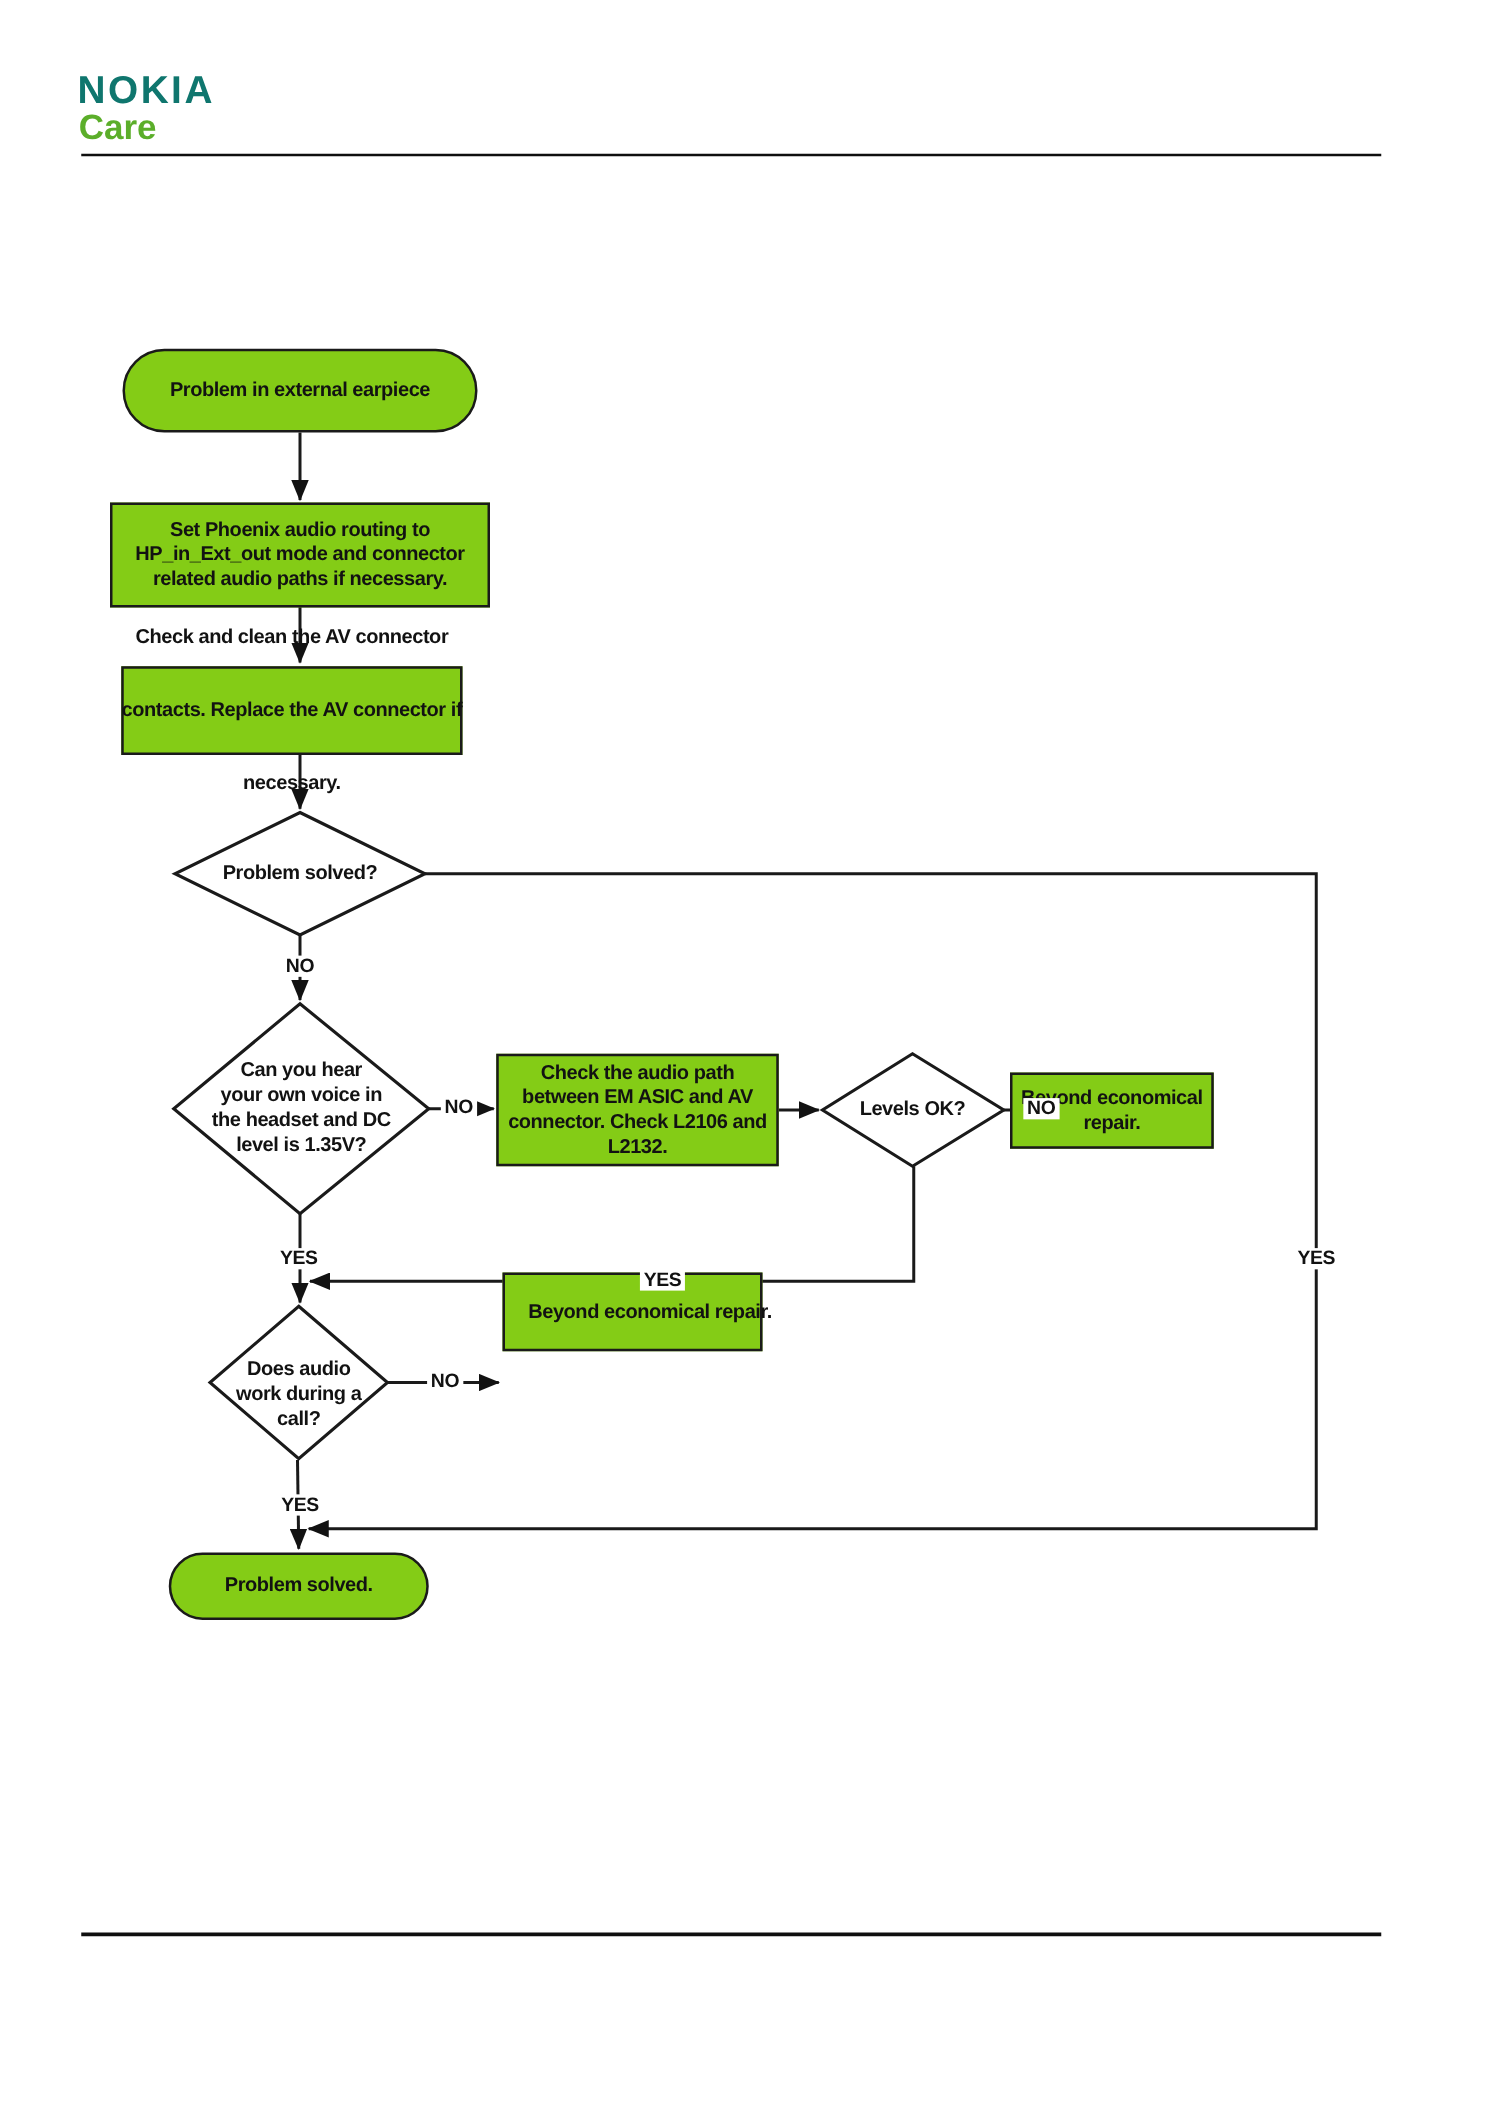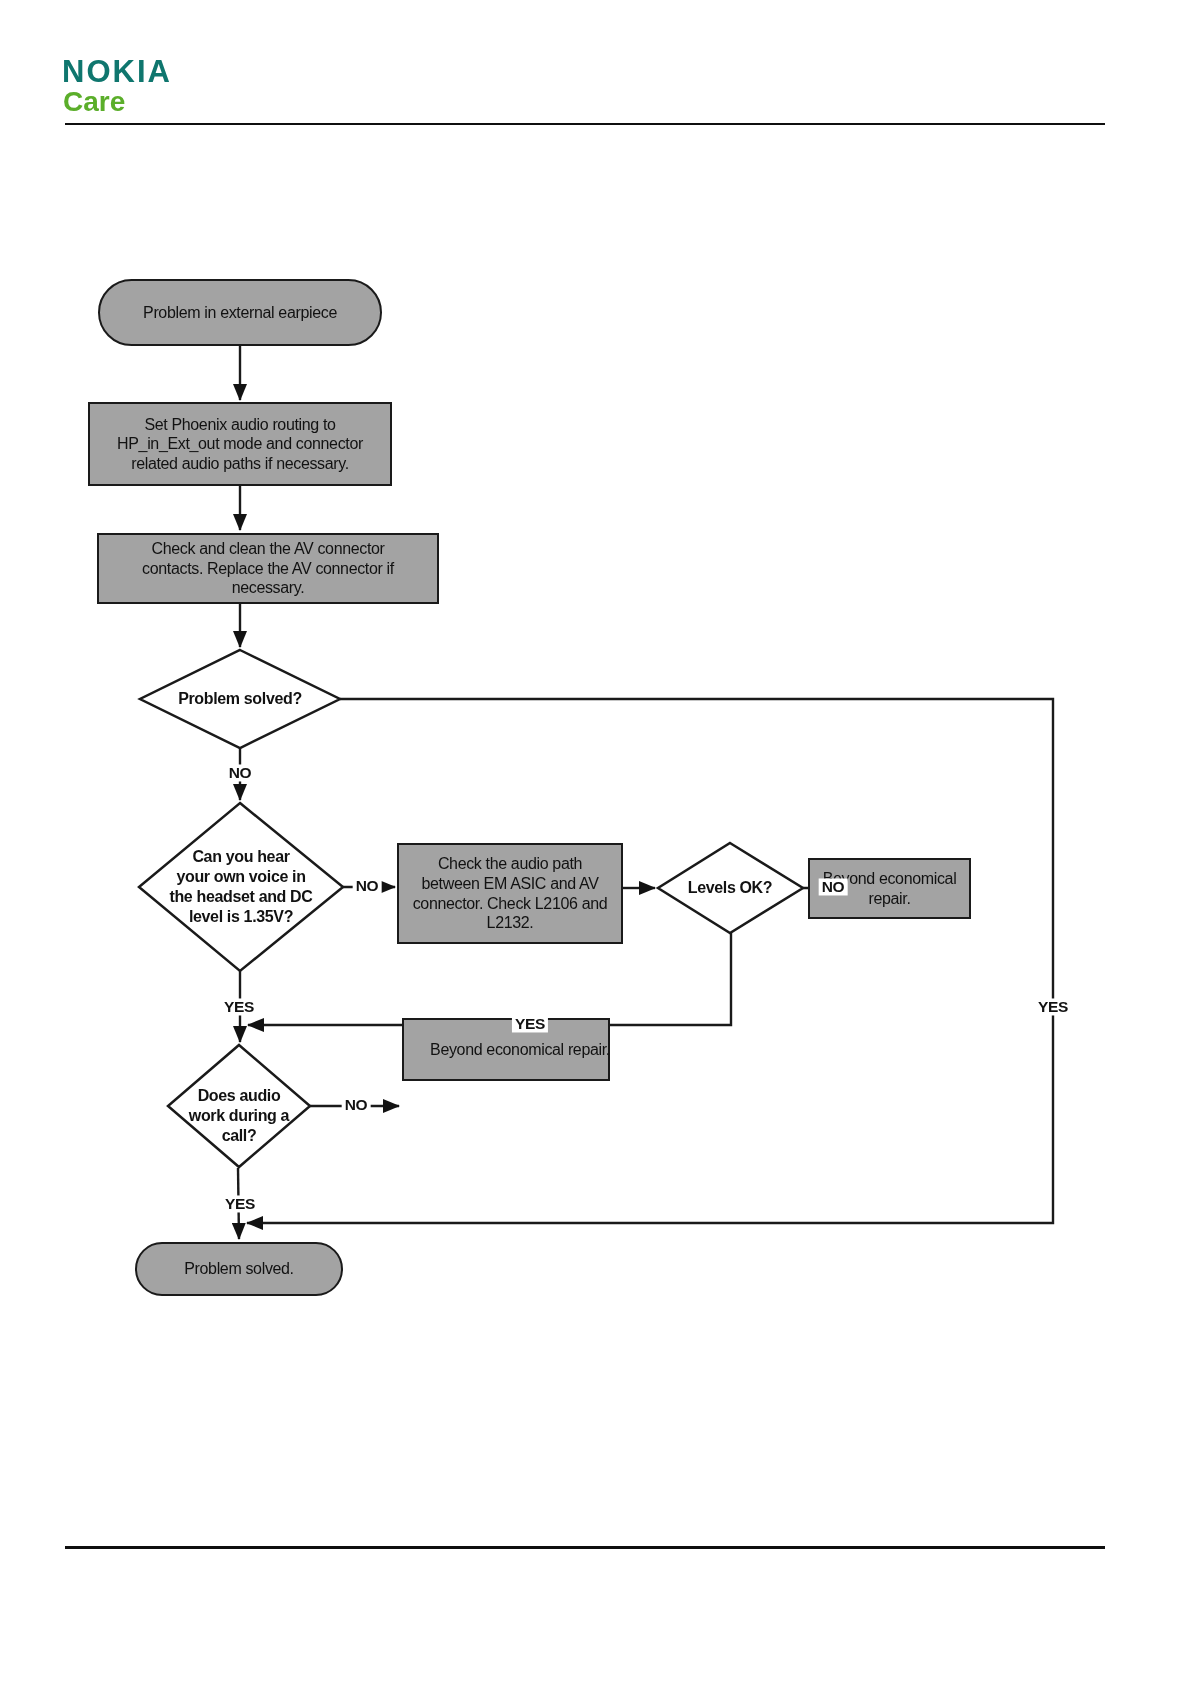--- a/index.html
+++ b/index.html
@@ -28,24 +28,24 @@
   .rule.footer { left: 65px; top: 1546px; width: 1040px; height: 3px; }
 
   svg.chart {
     position: absolute; left: 0; top: 0; z-index: 1;
   }
   .node {
     position: absolute; z-index: 2;
     box-sizing: border-box;
     display: flex; flex-direction: column;
     align-items: center; justify-content: center;
-    background: #a3a3a3;
+    background: #84cc16;
     border: 2.5px solid #1a1a1a;
     color: #121212;
-    font-size: 16px; font-weight: 400;
+    font-size: 16px; font-weight: 700;
     letter-spacing: -0.35px;
     text-align: center;
   }
   .node .ln { display: block; line-height: 1.22; white-space: nowrap; }
   .pill { border-radius: 34px; }
   .dtext {
     position: absolute; z-index: 2;
     box-sizing: border-box;
     display: flex; flex-direction: column;
     align-items: center; justify-content: center;
@@ -108,38 +108,38 @@
   <div class="node pill" style="left:98px; top:279px; width:284px; height:67px;">
     <span class="ln">Problem in external earpiece</span>
   </div>
 
   <div class="node" style="left:88px; top:402px; width:304px; height:84px;">
     <span class="ln">Set Phoenix audio routing to</span>
     <span class="ln">HP_in_Ext_out mode and connector</span>
     <span class="ln">related audio paths if necessary.</span>
   </div>
 
-  <div class="node" style="left:97px; top:533px; width:342px; height:71px;">
+  <div class="node" style="left:97px; top:533px; width:273px; height:71px;gap:39px;">
     <span class="ln">Check and clean the AV connector</span>
     <span class="ln">contacts. Replace the AV connector if</span>
     <span class="ln">necessary.</span>
   </div>
 
   <div class="dtext" style="left:150px; top:681px; width:180px; height:36px;">
     <span class="ln">Problem solved?</span>
   </div>
 
   <div class="dtext" style="left:146px; top:838px; width:190px; height:98px;">
     <span class="ln">Can you hear</span>
     <span class="ln">your own voice in</span>
     <span class="ln">the headset and DC</span>
     <span class="ln">level is 1.35V?</span>
   </div>
 
-  <div class="node" style="left:397px; top:843px; width:226px; height:101px;">
+  <div class="node" style="left:397px; top:843px; width:226px; height:90px;">
     <span class="ln">Check the audio path</span>
     <span class="ln">between EM ASIC and AV</span>
     <span class="ln">connector. Check L2106 and</span>
     <span class="ln">L2132.</span>
   </div>
 
   <div class="dtext" style="left:665px; top:870px; width:130px; height:36px;">
     <span class="ln">Levels OK?</span>
   </div>
 

